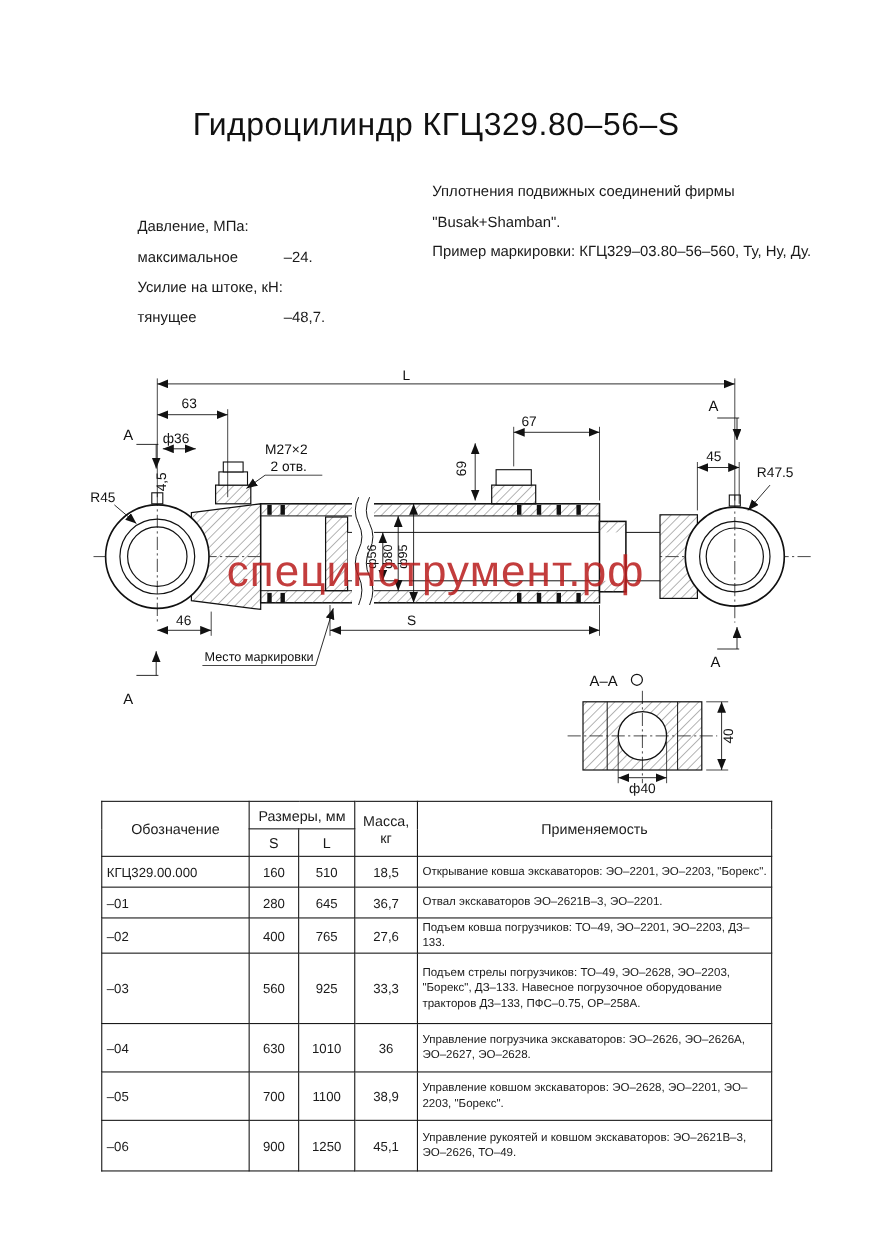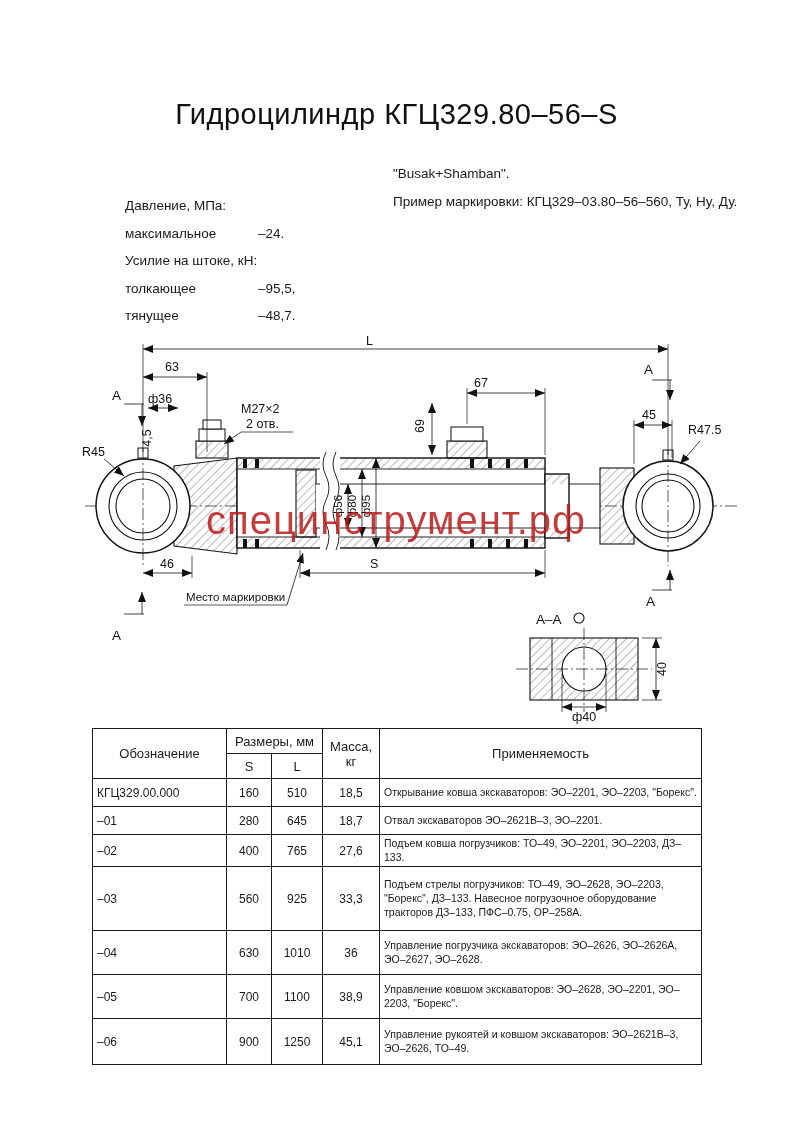--- a/index.html
+++ b/index.html
@@ -54,30 +54,27 @@
 <div class="title">Гидроцилиндр КГЦ329.80–56–S</div>
 
 <div class="specs">
   <div class="spec-line">Давление, МПа:</div>
   <div class="spec-line">
     <span>максимальное</span>
     <span class="val">–24.</span>
   </div>
   <div class="spec-line">Усилие на штоке, кН:</div>
   <div class="spec-line">
-    <span>толкающее</span>
-    <span class="val">–95,5,</span>
-  </div>
-  <div class="spec-line">
     <span>тянущее</span>
     <span class="val">–48,7.</span>
   </div>
 </div>
 
 <div class="notes">
+  <div>Уплотнения подвижных соединений фирмы</div>
   <div>"Busak+Shamban".</div>
   <div>Пример маркировки: КГЦ329–03.80–56–560, Ту, Ну, Ду.</div>
 </div>
 
 <svg class="draw" width="793" height="405" viewBox="0 320 793 405">
   <defs>
     <marker id="arr" markerWidth="11" markerHeight="9" refX="10" refY="4" orient="auto-start-reverse" markerUnits="userSpaceOnUse">
       <path d="M0,0 L10,4 L0,8 Z" fill="#111"></path>
     </marker>
     <pattern id="hatch" patternUnits="userSpaceOnUse" width="6" height="6" patternTransform="rotate(45)">
@@ -261,21 +258,21 @@
       <td class="desig">КГЦ329.00.000</td>
       <td class="num">160</td>
       <td class="num">510</td>
       <td class="num">18,5</td>
       <td class="app">Открывание ковша экскаваторов: ЭО–2201, ЭО–2203, "Борекс".</td>
     </tr>
     <tr style="height:28px">
       <td class="desig">–01</td>
       <td class="num">280</td>
       <td class="num">645</td>
-      <td class="num">18,7</td>
+      <td class="num">36,7</td>
       <td class="app">Отвал экскаваторов ЭО–2621В–3, ЭО–2201.</td>
     </tr>
     <tr style="height:28px">
       <td class="desig">–02</td>
       <td class="num">400</td>
       <td class="num">765</td>
       <td class="num">27,6</td>
       <td class="app">Подъем ковша погрузчиков: ТО–49, ЭО–2201, ЭО–2203, ДЗ–133.</td>
     </tr>
     <tr style="height:64px">

